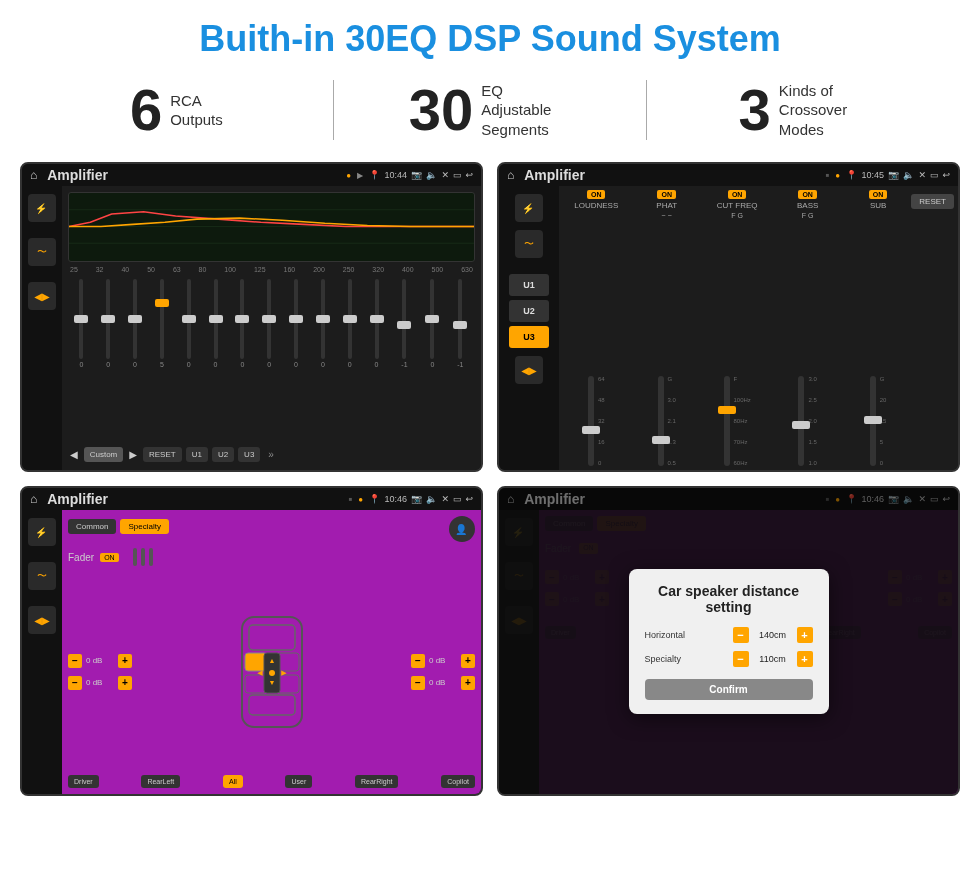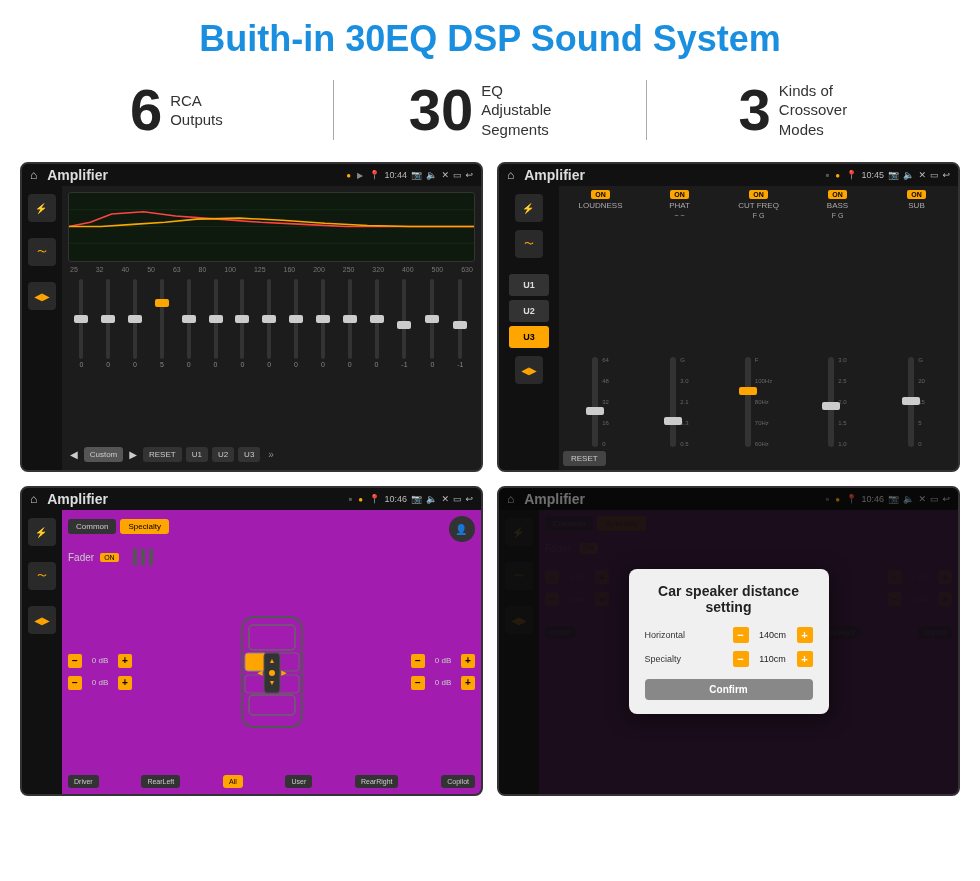--- a/index.html
+++ b/index.html
@@ -265,21 +265,21 @@
 
     .u-btn.inactive {
       background: #333;
     }
 
     .dsp-main {
       flex: 1;
       background: #1c1c1c;
       padding: 4px;
       display: flex;
-      flex-direction: column;
+      flex-direction: row;
     }
 
     .dsp-channels {
       display: flex;
       gap: 4px;
       flex: 1;
     }
 
     .dsp-channel {
       flex: 1;
@@ -460,21 +460,21 @@
       justify-content: center;
       color: #000;
       font-size: 10px;
       font-weight: bold;
     }
 
     .vol-val {
       color: #ccc;
       font-size: 8px;
       min-width: 28px;
-      text-align: center;
+      text-align: left;
     }
 
     .car-top-view {
       flex: 1;
       display: flex;
       justify-content: center;
       align-items: center;
     }
 
     .bottom-controls {

